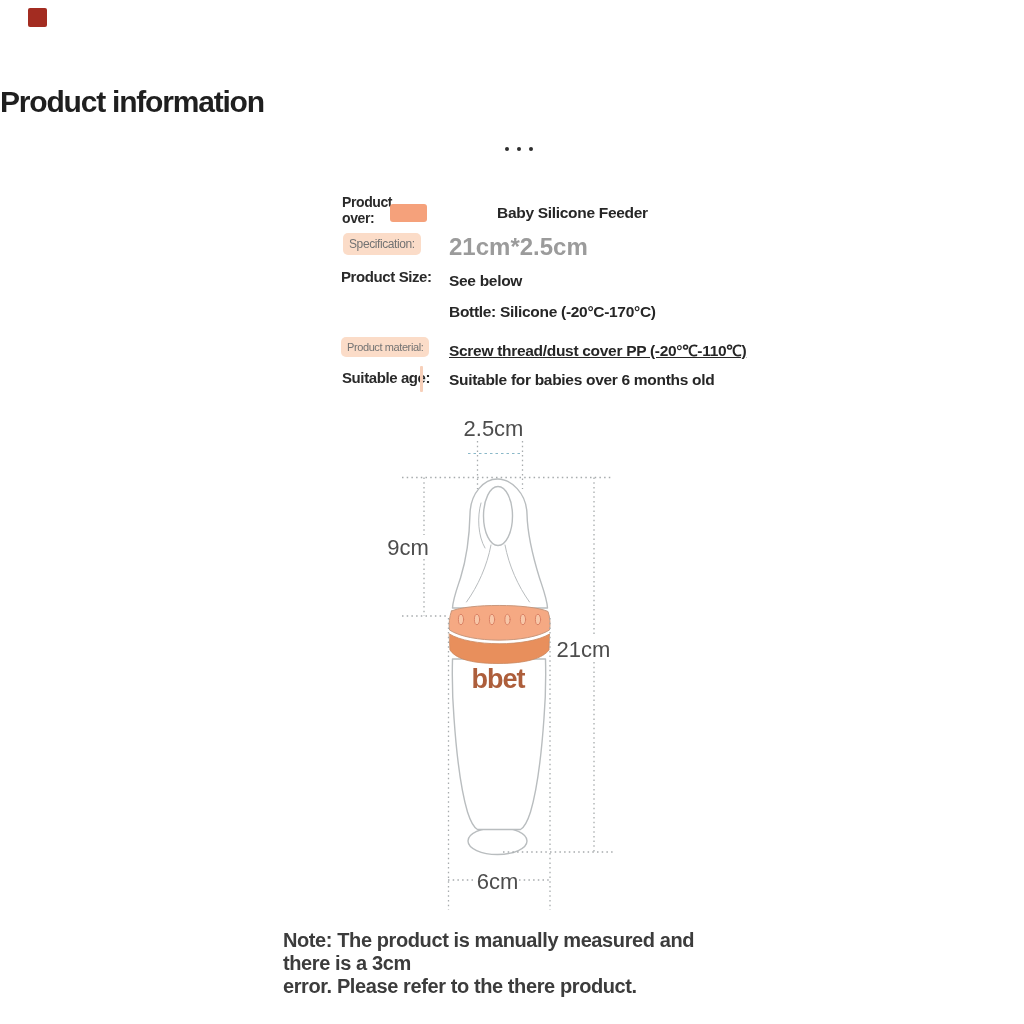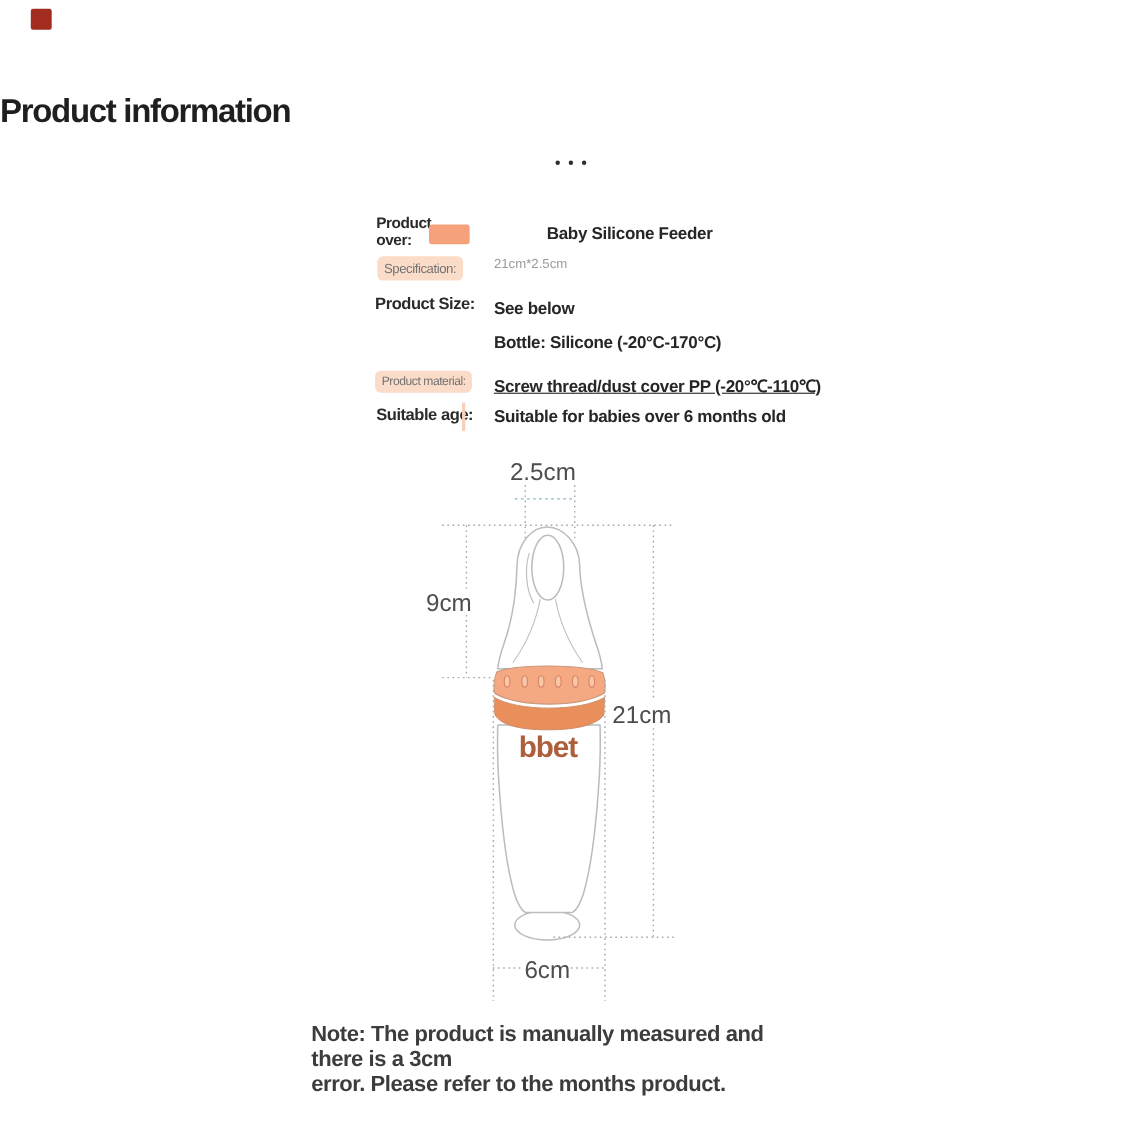--- a/index.html
+++ b/index.html
@@ -36,21 +36,21 @@
   
   .lbl{
     font-weight:700;color:#2a2a2a;font-size:14px;
     letter-spacing:-0.4px;line-height:16px;
   }
   .val{
     font-weight:700;color:#262626;font-size:15.5px;
     letter-spacing:-0.3px;white-space:nowrap;
   }
   .val-gray{
-    font-weight:400;color:#9b9b9b;font-size:12px;
+    font-weight:700;color:#9b9b9b;font-size:24px;
     letter-spacing:0px;white-space:nowrap;
   }
   .pill{
     background:#fbdcc8;border-radius:5px;
     font-weight:400;color:#737373;
     padding:4px 6px;letter-spacing:-0.4px;white-space:nowrap;
   }
   .swatch{
     left:390px;top:204px;width:37px;height:18px;
     background:#f5a17b;border-radius:3px;z-index:1;
@@ -178,16 +178,16 @@
     <line x1="468" y1="453.5" x2="523" y2="453.5" stroke="#8ab8c8" stroke-width="1.1" stroke-dasharray="2.5 3"></line>
 
     <text class="dim-label" x="493.5" y="436" text-anchor="middle">2.5cm</text>
     <text class="dim-label" x="408" y="555" text-anchor="middle">9cm</text>
     <text class="dim-label" x="583.5" y="657" text-anchor="middle">21cm</text>
     <text class="dim-label" x="497.5" y="889" text-anchor="middle">6cm</text>
   </svg>
 
   <div class="abs note">
     <div>Note: The product is manually measured and there is a 3cm</div>
-    <div>error. Please refer to the months product.</div>
+    <div>error. Please refer to the there product.</div>
   </div>
 
 </div>
 
 </body></html>

